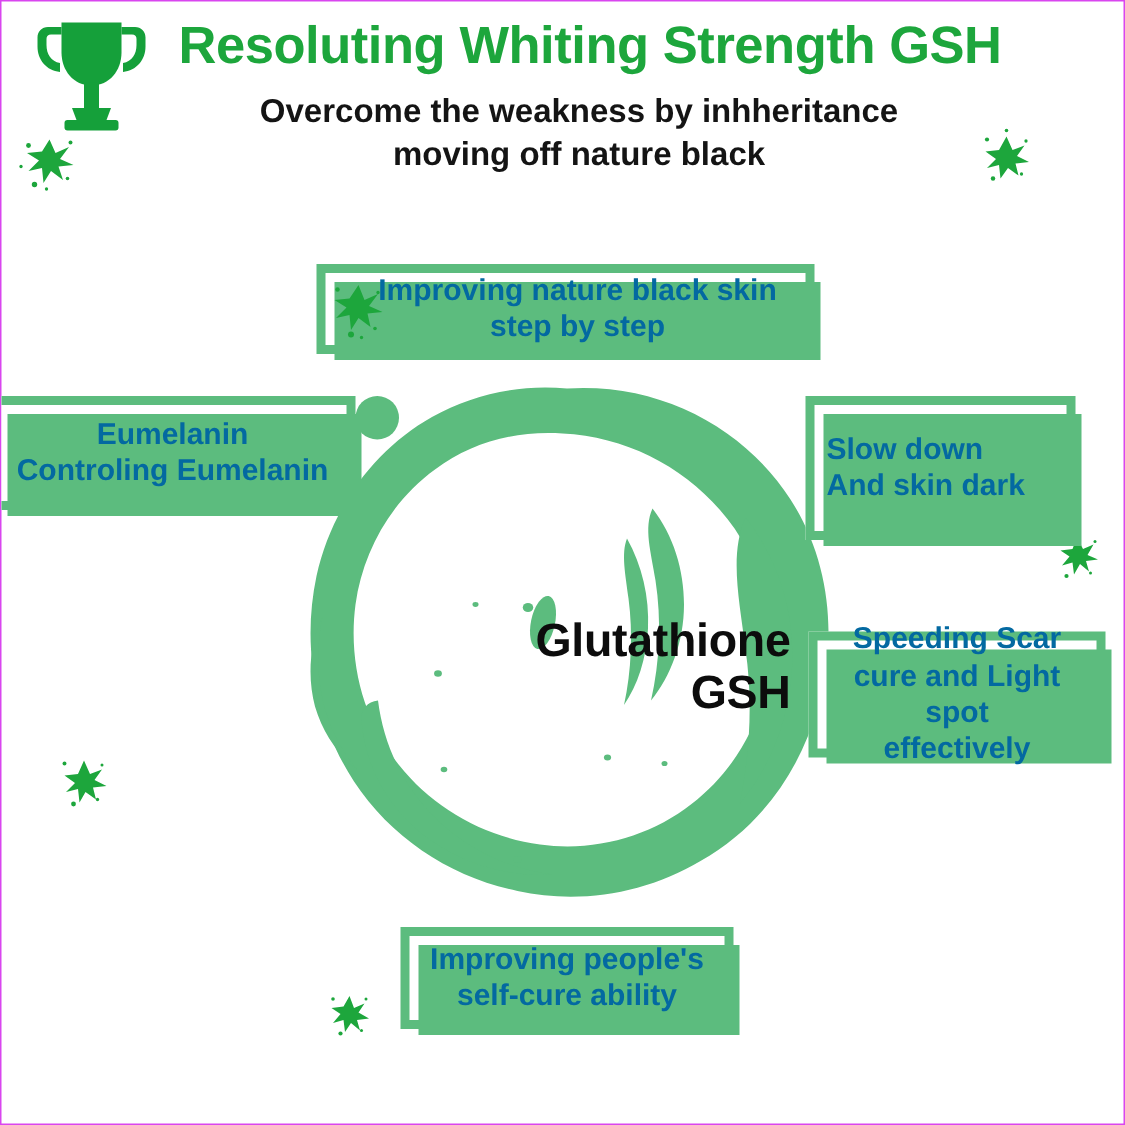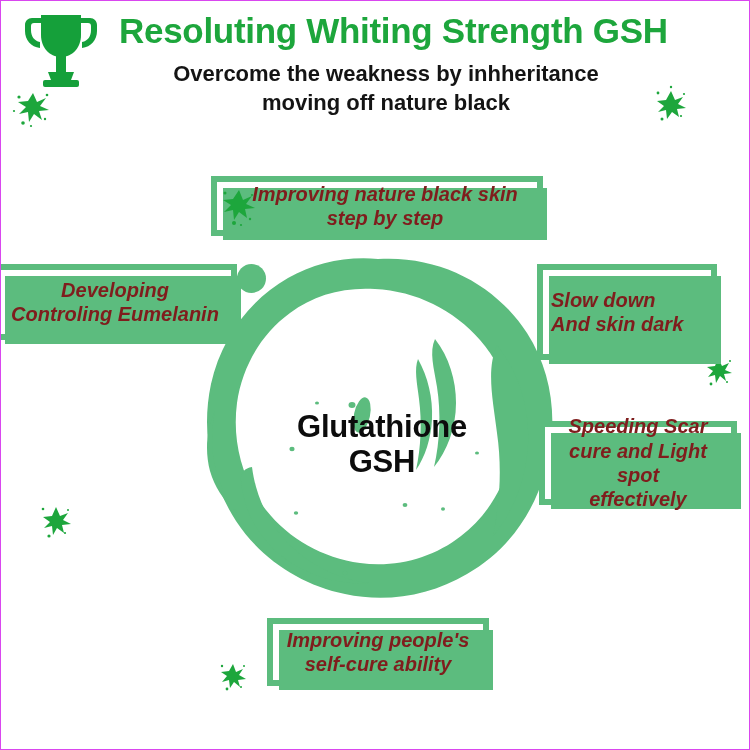--- a/index.html
+++ b/index.html
@@ -72,27 +72,26 @@
     left: 6px;
     top: 6px;
     right: -10px;
     bottom: -10px;
     background: #5cbc7e;
     z-index: -1;
   }
   .callout-text {
     font-size: 20px;
     font-weight: bold;
-    color: #7f1d1d;
+    color: #0369a1;
     line-height: 1.22;
     text-align: center;
     padding: 2px 8px;
     position: relative;
     z-index: 2;
-    font-style: italic;
   }
   .callout-text .cl { display: block; }
   .callout.align-left .callout-text { text-align: left; width: 100%; }
 
   
   #box-top      { left: 210px; top: 175px;  width: 332px; height: 60px; }
   #box-left-1   { left: -8px;  top: 263px;  width: 244px; height: 76px; }
   #box-left-2   { left: 12px;  top: 436px;  width: 180px; height: 74px; }
   #box-right-1  { left: 536px; top: 263px;  width: 180px; height: 96px; }
   #box-right-2  { left: 538px; top: 420px;  width: 198px; height: 84px; }
@@ -107,21 +106,21 @@
     top: 252px;
     width: 362px;
     height: 362px;
     z-index: 1;
   }
   .center-label {
     position: absolute;
     left: 236px;
     top: 408px;
     width: 290px;
-    text-align: center;
+    text-align: right;
     font-size: 31px;
     font-weight: bold;
     color: #0c0c0c;
     line-height: 1.14;
     z-index: 3;
     letter-spacing: -0.2px;
   }
   .center-label .cl { display: block; }
 
   .green-dot {
@@ -237,21 +236,21 @@
 
   <div class="callout" id="box-top">
     <div class="callout-text">
       <span class="cl">Improving nature black skin</span>
       <span class="cl">step by step</span>
     </div>
   </div>
 
   <div class="callout" id="box-left-1">
     <div class="callout-text">
-      <span class="cl">Developing</span>
+      <span class="cl">Eumelanin</span>
       <span class="cl">Controling Eumelanin</span>
     </div>
   </div>
 
 
   <div class="callout align-left" id="box-right-1">
     <div class="callout-text">
       <span class="cl">Slow down</span>
       <span class="cl">And skin dark</span>
     </div>

